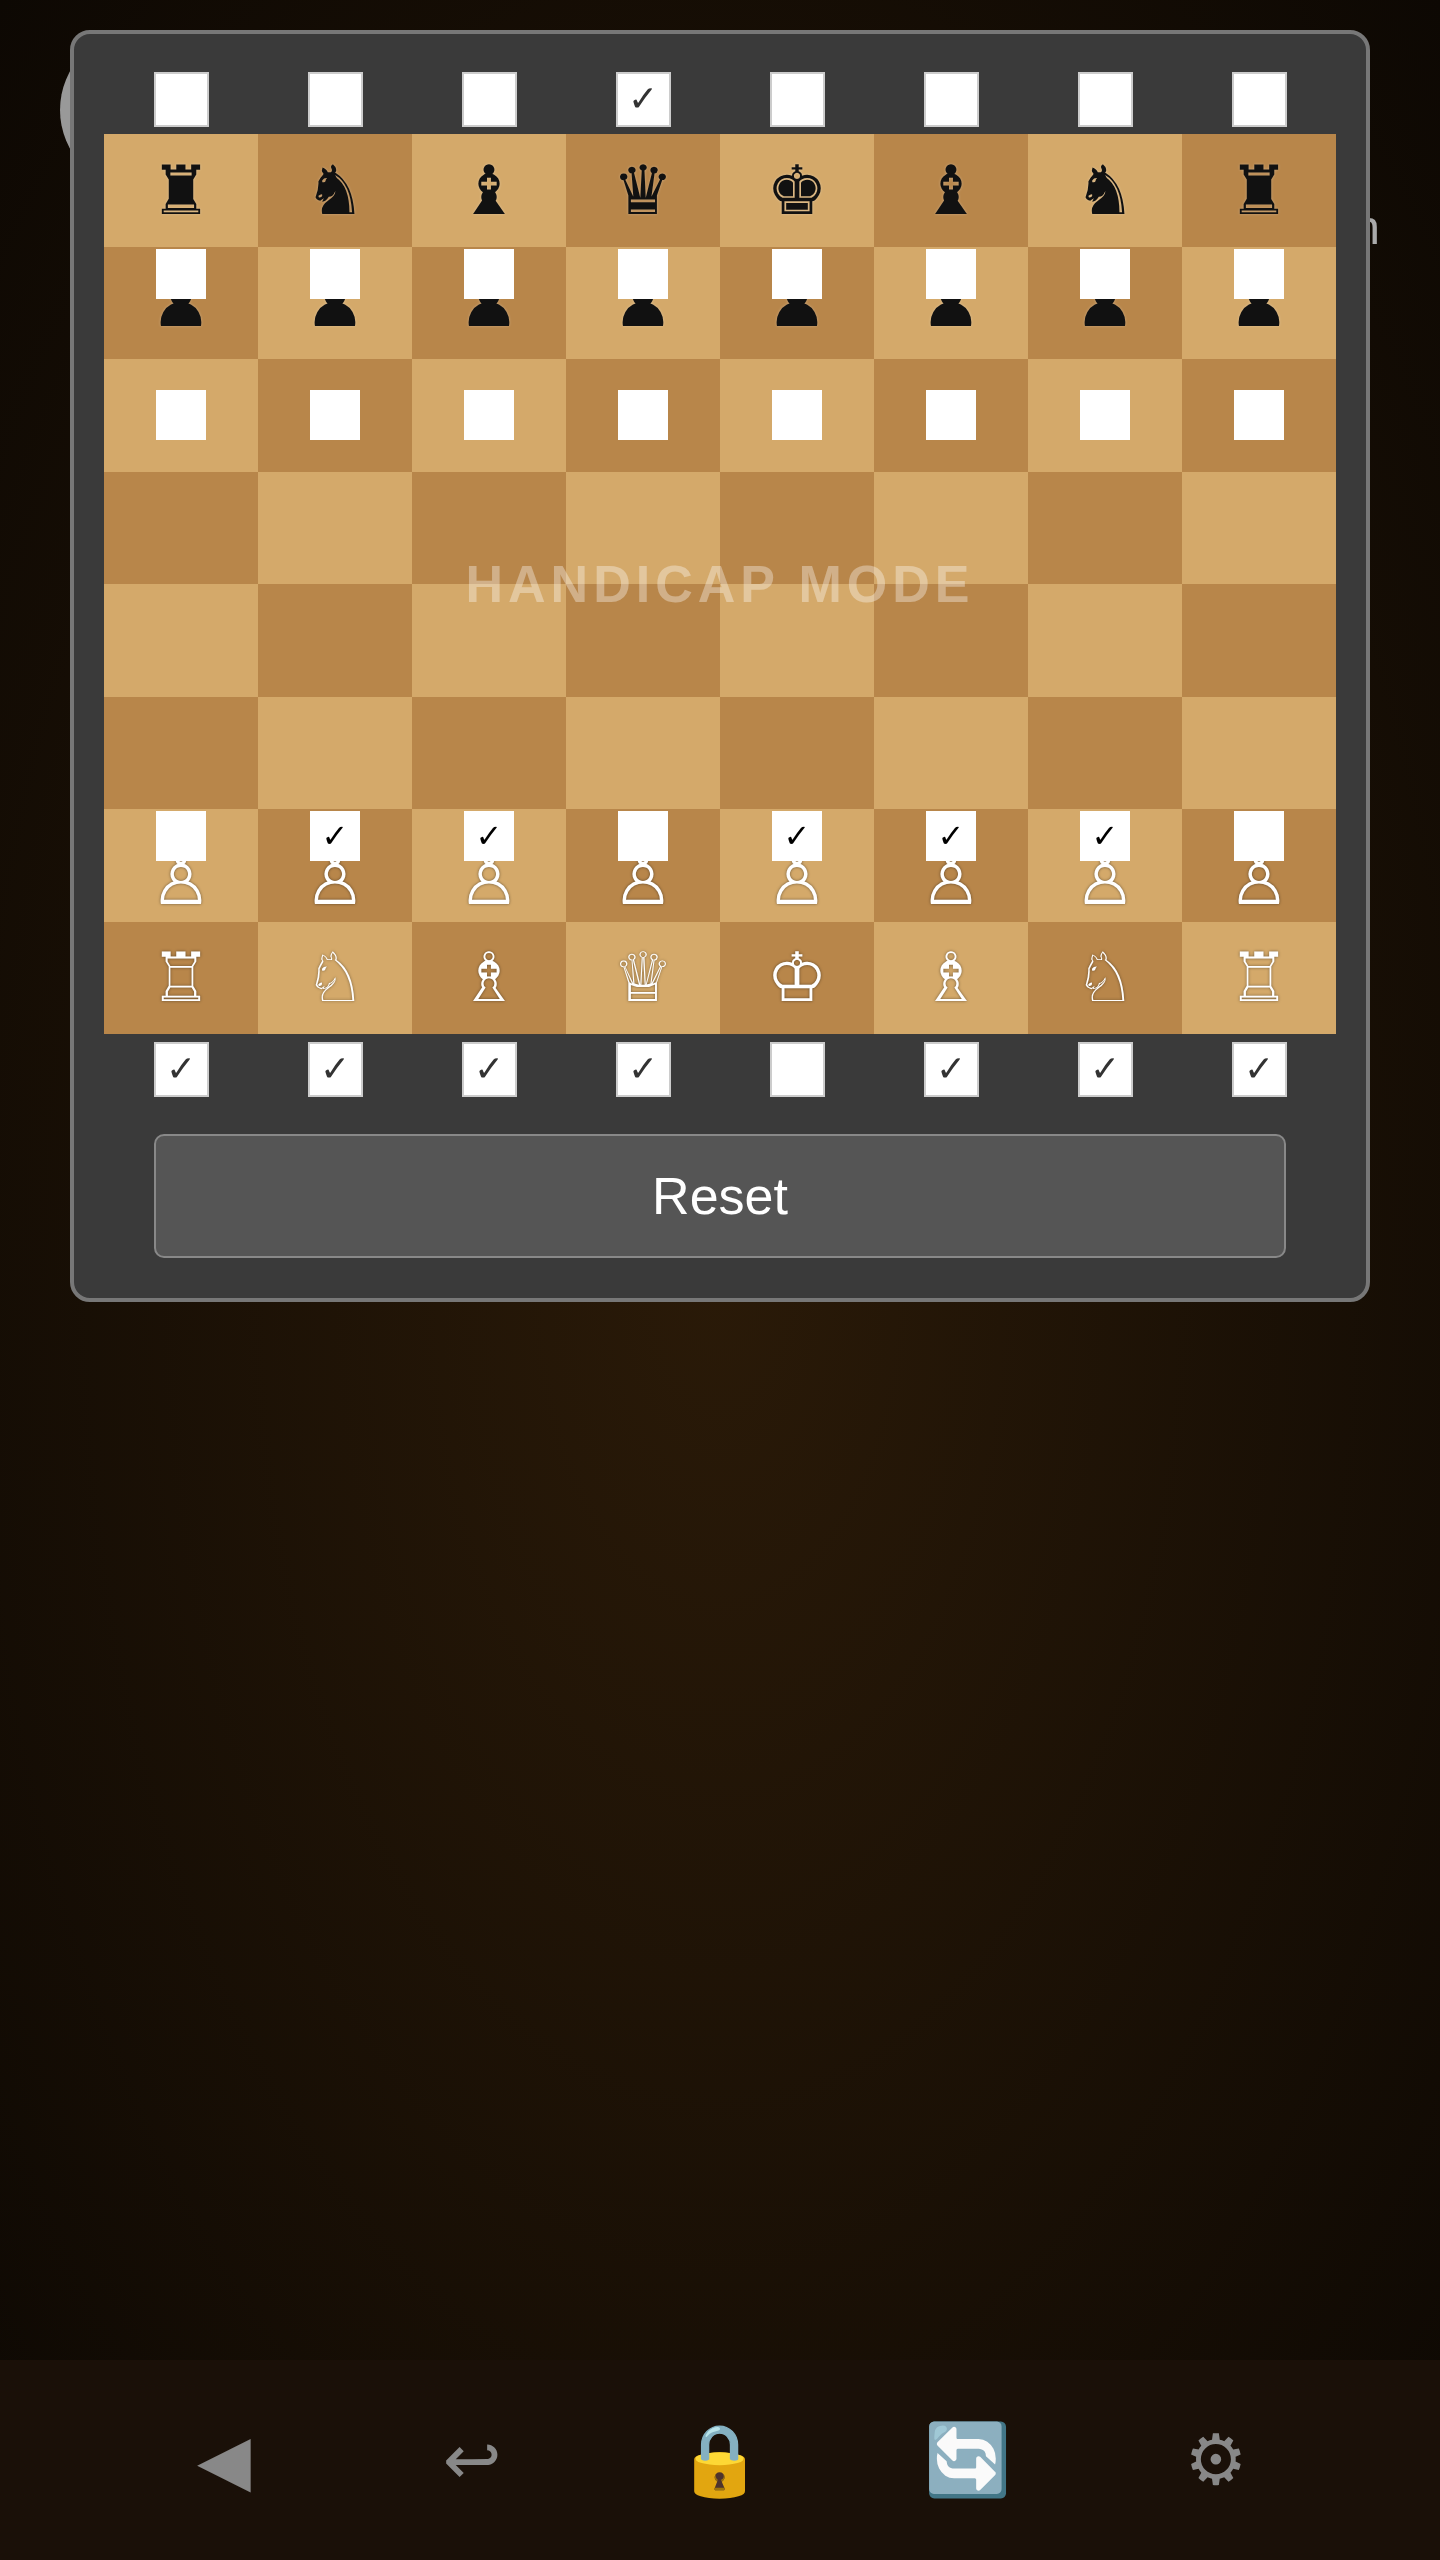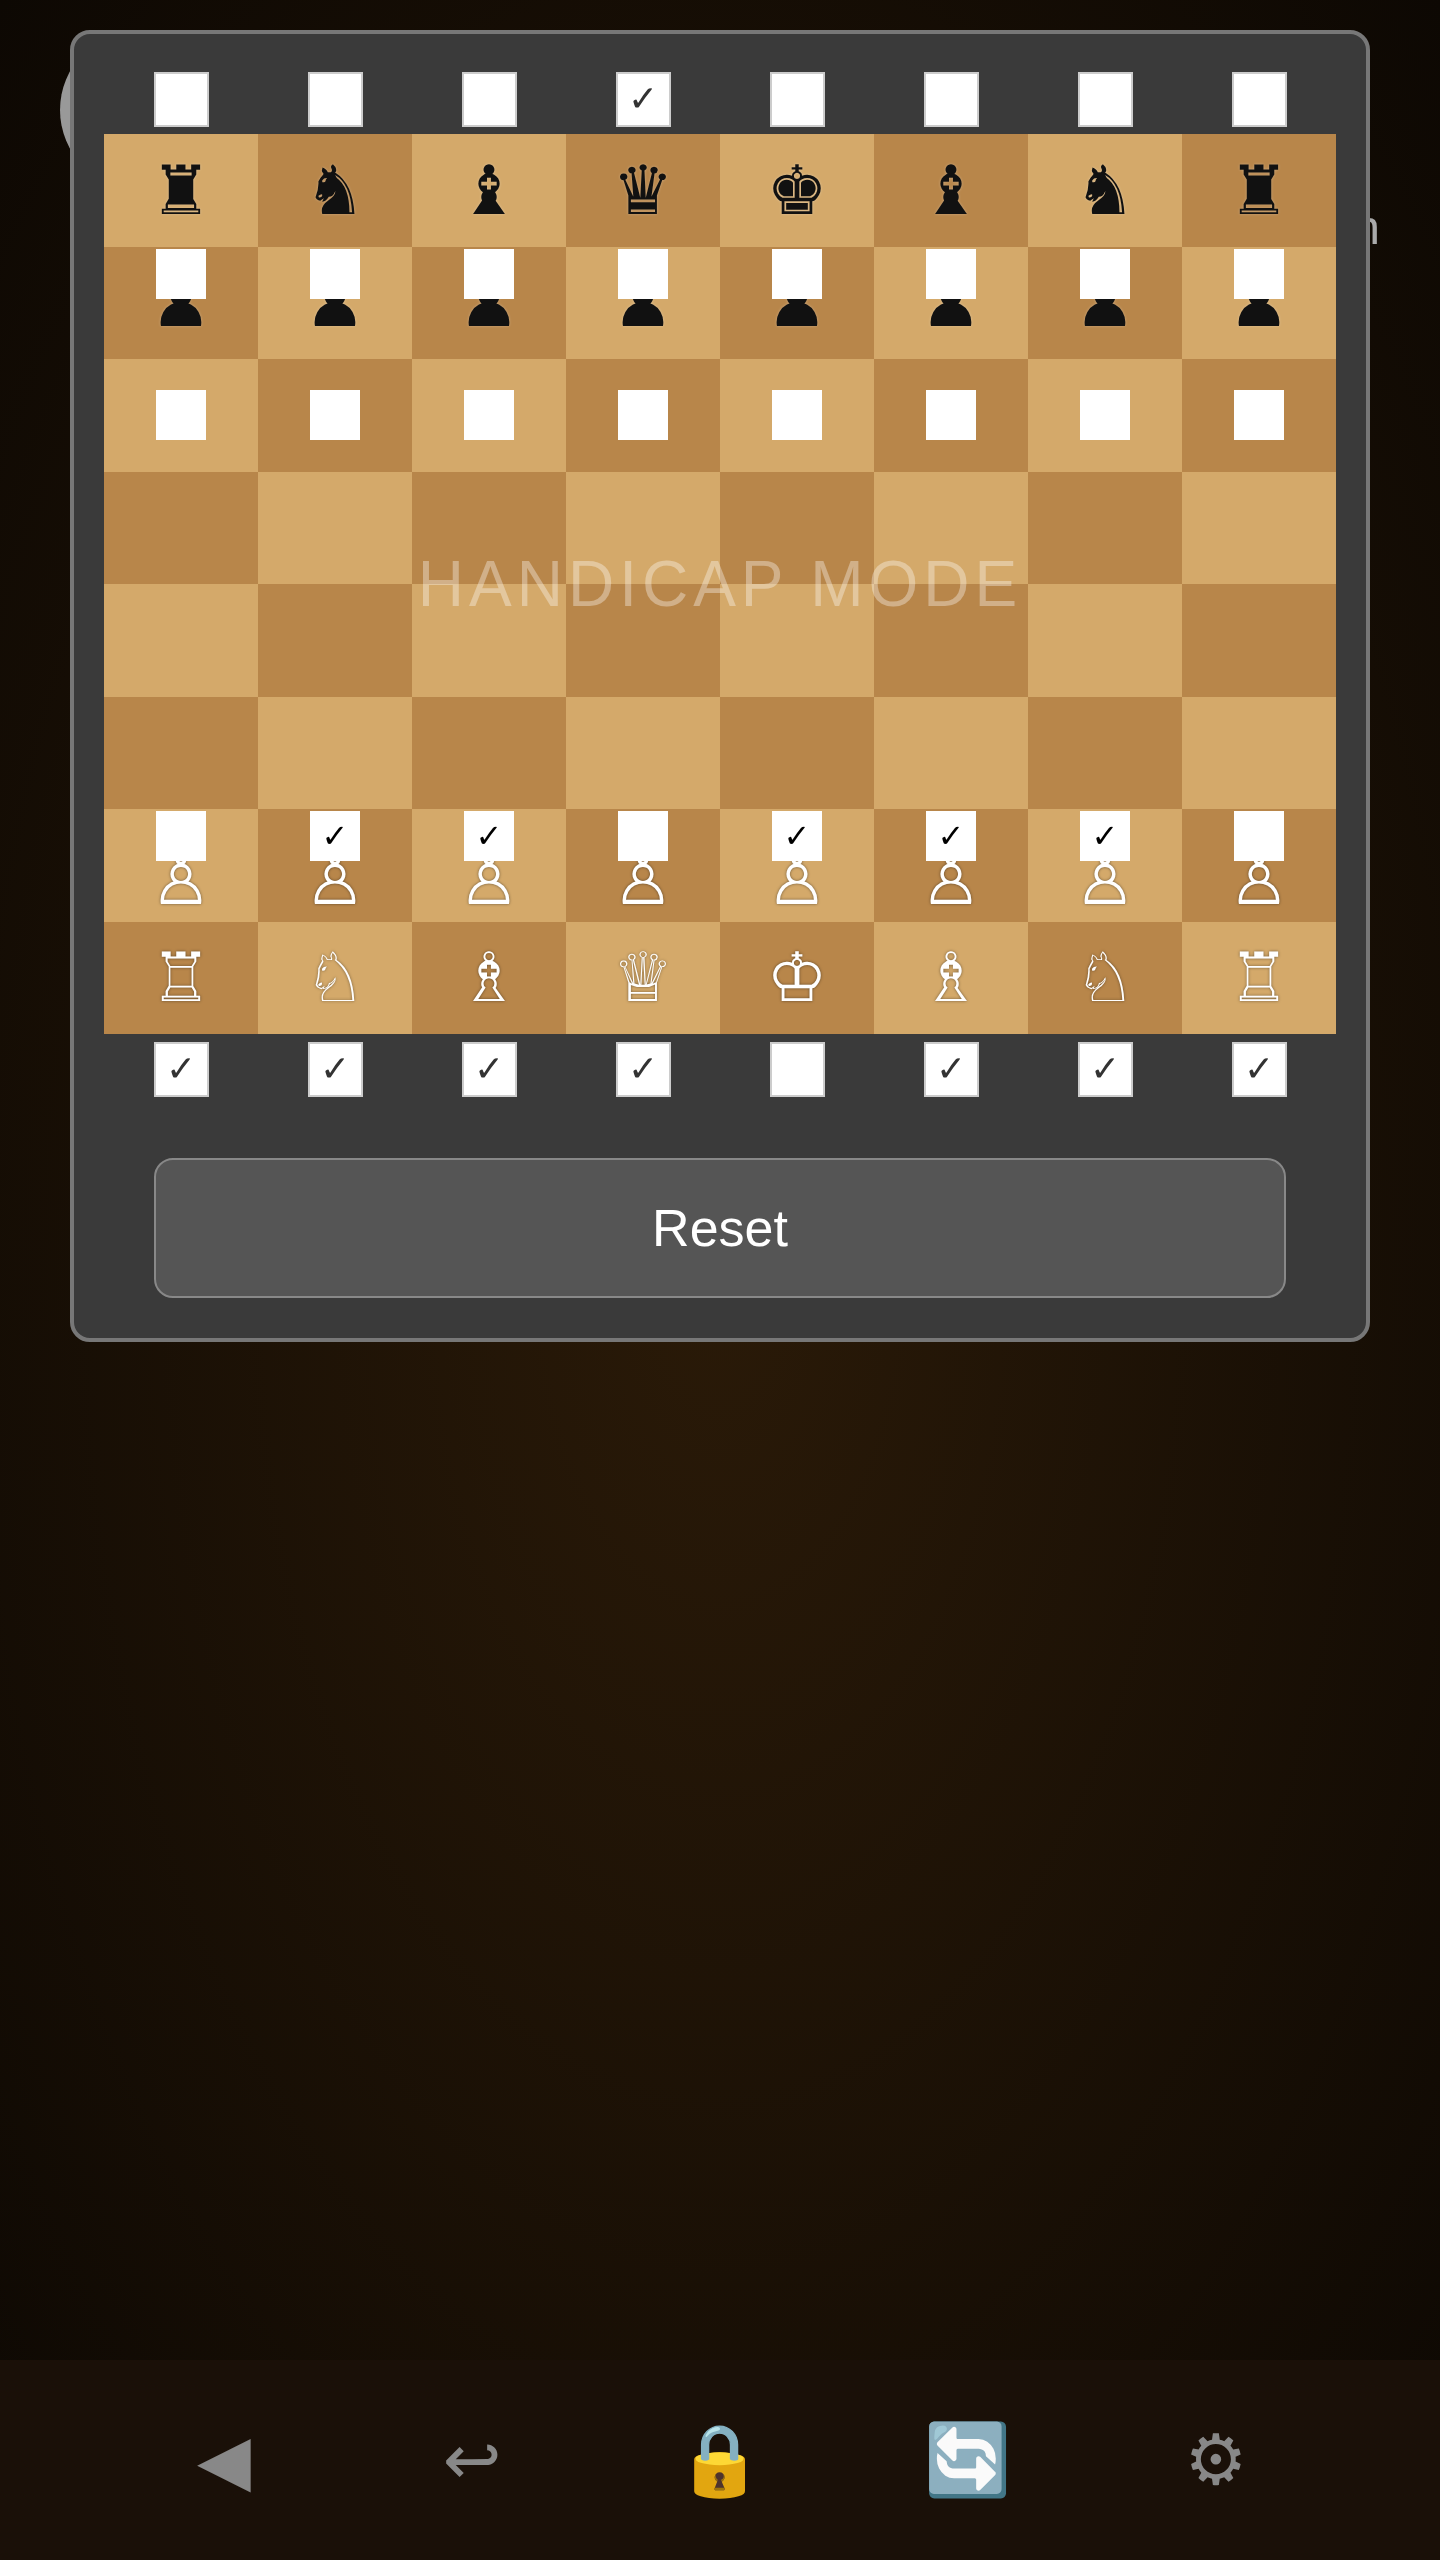--- a/index.html
+++ b/index.html
@@ -173,45 +173,44 @@
     .cell-light { background: #d4a96a; }
     .cell-dark { background: #b8864a; }
 
     
     .handicap-text {
       position: absolute;
       top: 50%;
       left: 50%;
       transform: translate(-50%, -50%);
       color: rgba(255,255,255,0.35);
-      font-size: 64px;
-      font-weight: normal;
+      font-size: 52px;
+      font-weight: bold;
       white-space: nowrap;
       letter-spacing: 5px;
       pointer-events: none;
       z-index: 5;
     }
 
     
     .button-row {
       display: flex;
       gap: 30px;
       padding: 30px 50px 10px;
       justify-content: center;
     }
 
     .btn {
       flex: 1;
-      padding: 38px;
+      padding: 30px;
       font-size: 52px;
-      border-radius: 19px;
+      border-radius: 10px;
       cursor: pointer;
       border: 2px solid #888;
       font-weight: normal;
-      margin-top: 24px;
     }
 
     .btn-reset {
       background: #555;
       color: white;
     }
 
     .btn-ok {
       background: #4a6a5a;
       color: white;

